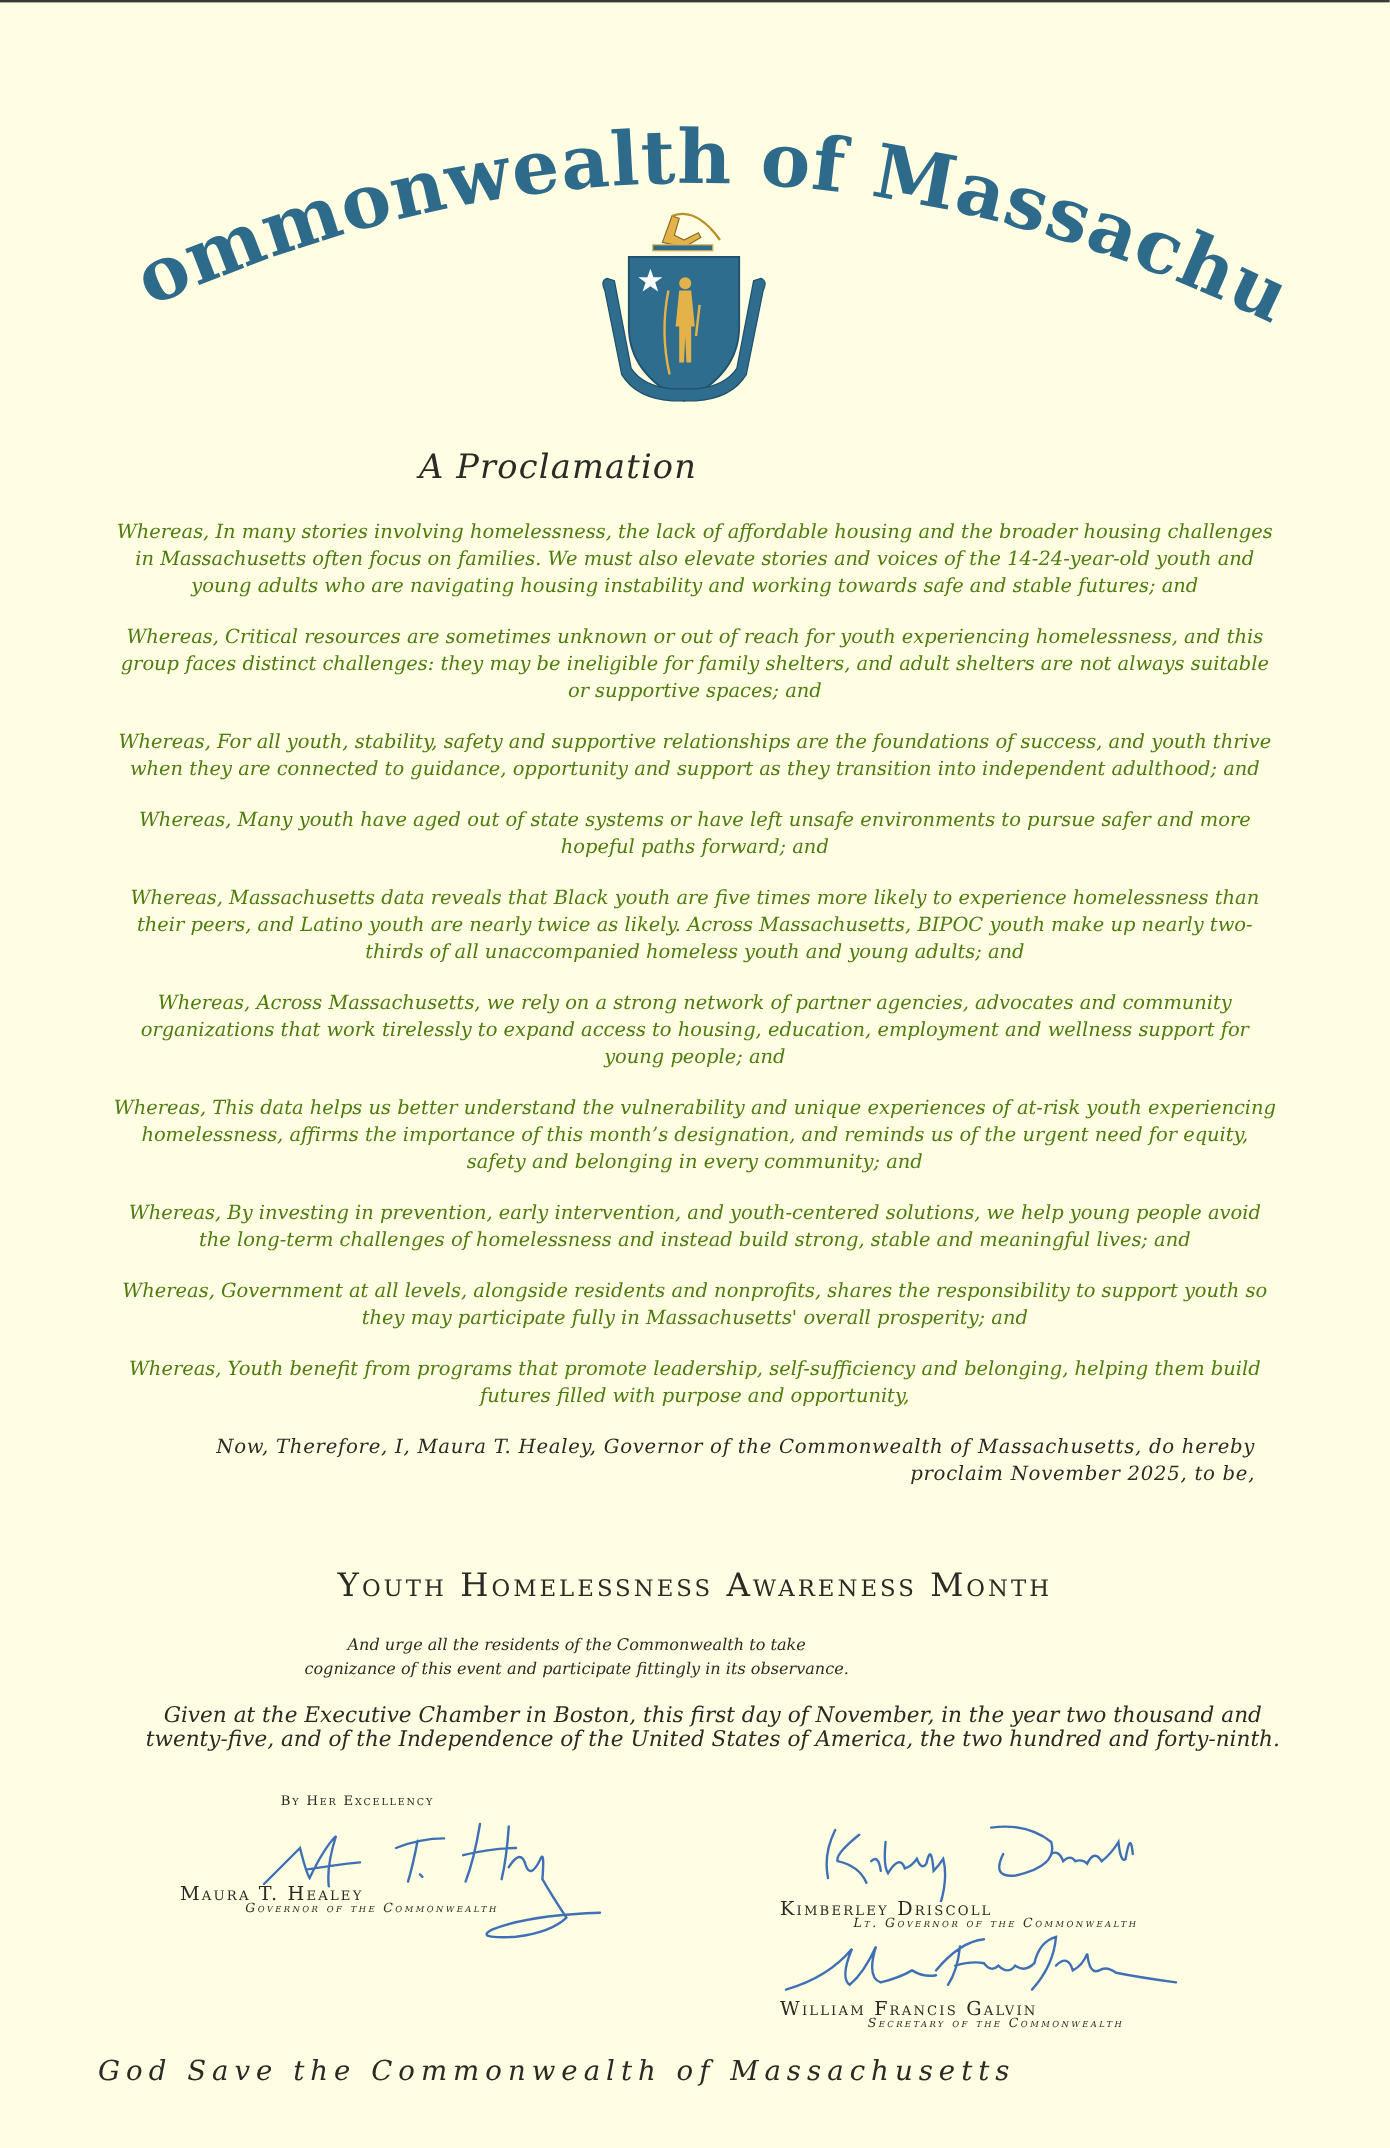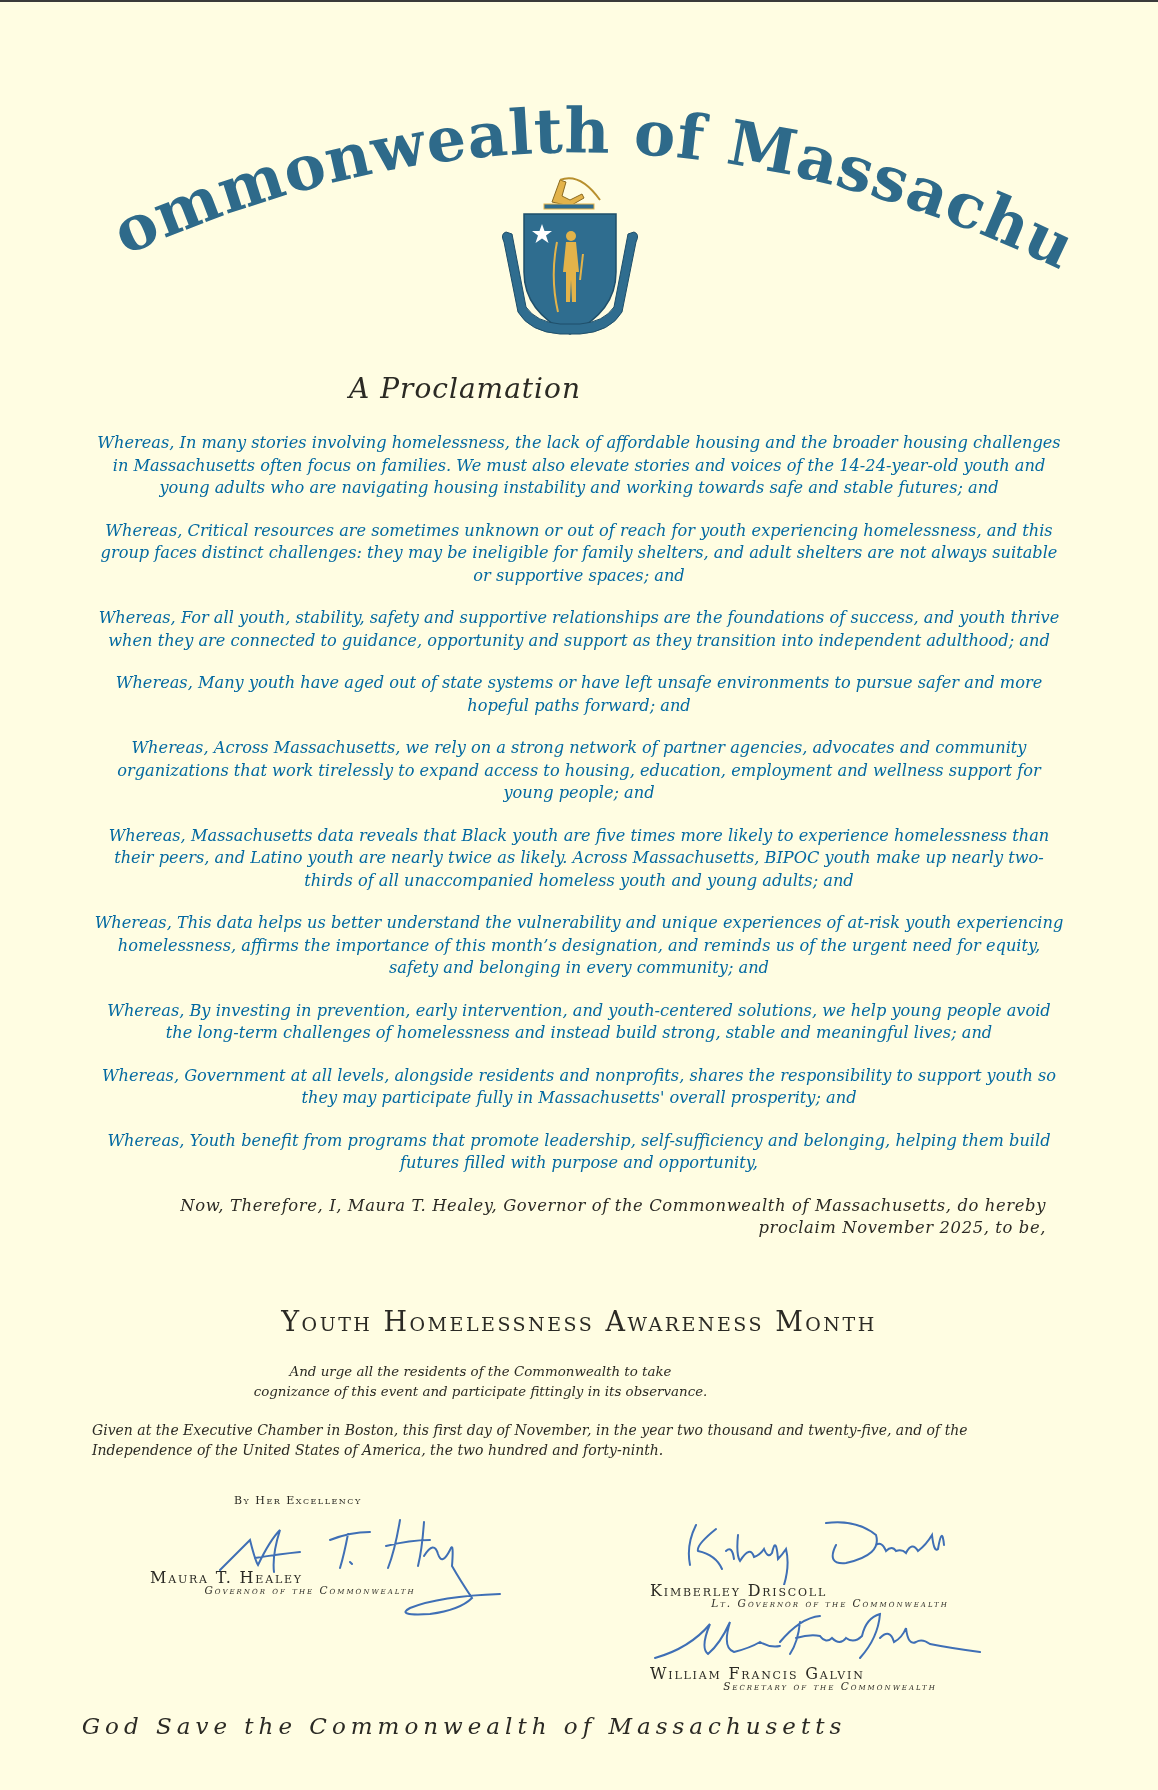--- a/index.html
+++ b/index.html
@@ -23,40 +23,40 @@
     .heading {
       position:absolute; left:0; width:930px; top:372px; text-align:center;
       font-family: "DejaVu Serif", serif; font-style: italic;
       font-size: 28px; letter-spacing: 1px; color:#2b2a24;
     }
     .body-wrap { position:absolute; left:92px; width:974px; top:432px; }
     .clause {
       text-align:center; font-style: italic;
       font-family: "DejaVu Serif", serif;
       font-size: 16.2px; line-height: 22.5px;
-      margin: 0 0 20px 0; color:#0369a1;
+      margin: 0 0 20px 0; color:#4d7c0f;
     }
     .now {
       text-align:right; font-style: italic;
       font-family: "DejaVu Serif", serif;
       font-size: 16.4px; line-height: 22.5px; letter-spacing: 0.6px;
       margin: 6px 20px 0 20px;
     }
     .month {
       position:absolute; left:0; width:1158px; top:1306px; text-align:center;
       font-family: "DejaVu Serif", serif; font-size: 27px; letter-spacing: 2.5px;
       font-variant: small-caps; color:#2b2a24;
     }
     .urge {
       position:absolute; left:0; width:961px; top:1362px; text-align:center;
       font-style: italic; font-size: 13.4px; line-height: 20px;
     }
     .given {
-      position:absolute; left:92px; width:974px; top:1420px; 
-      font-style: italic; font-size: 14px; line-height: 20px;
+      position:absolute; left:107px; width:974px; top:1420px; text-align:center;
+      font-style: italic; font-size: 18px; line-height: 20px;
     }
     .by-her {
       position:absolute; left:234px; top:1494px;
       font-size: 11px; letter-spacing: 1.5px; font-variant: small-caps;
     }
     .sig-svg { position:absolute; }
     .signer-name {
       position:absolute; font-size: 16px; letter-spacing: 1.8px; font-variant: small-caps; text-align:left;
     }
     .signer-title {
@@ -100,22 +100,22 @@
   <path d="M6 60 Q0 62 4 70 L18 140 Q30 160 60 162 L80 162 Q110 160 122 140 L136 70 Q140 62 134 60 L128 62 L114 135 Q104 150 80 152 L60 152 Q36 150 26 135 L12 62 Z" fill="#2f6d8f" stroke="#1f4f6a" stroke-width="1"></path>
 </svg>
 
 <div class="heading">A Proclamation</div>
 
 <div class="body-wrap">
   <p class="clause">Whereas, In many stories involving homelessness, the lack of affordable housing and the broader housing challenges in Massachusetts often focus on families. We must also elevate stories and voices of the 14-24-year-old youth and young adults who are navigating housing instability and working towards safe and stable futures; and</p>
   <p class="clause">Whereas, Critical resources are sometimes unknown or out of reach for youth experiencing homelessness, and this group faces distinct challenges: they may be ineligible for family shelters, and adult shelters are not always suitable or supportive spaces; and</p>
   <p class="clause">Whereas, For all youth, stability, safety and supportive relationships are the foundations of success, and youth thrive when they are connected to guidance, opportunity and support as they transition into independent adulthood; and</p>
   <p class="clause">Whereas, Many youth have aged out of state systems or have left unsafe environments to pursue safer and more hopeful paths forward; and</p>
+  <p class="clause">Whereas, Massachusetts data reveals that Black youth are five times more likely to experience homelessness than their peers, and Latino youth are nearly twice as likely. Across Massachusetts, BIPOC youth make up nearly two-thirds of all unaccompanied homeless youth and young adults; and</p>
   <p class="clause">Whereas, Across Massachusetts, we rely on a strong network of partner agencies, advocates and community organizations that work tirelessly to expand access to housing, education, employment and wellness support for young people; and</p>
-  <p class="clause">Whereas, Massachusetts data reveals that Black youth are five times more likely to experience homelessness than their peers, and Latino youth are nearly twice as likely. Across Massachusetts, BIPOC youth make up nearly two-thirds of all unaccompanied homeless youth and young adults; and</p>
   <p class="clause">Whereas, This data helps us better understand the vulnerability and unique experiences of at-risk youth experiencing homelessness, affirms the importance of this month’s designation, and reminds us of the urgent need for equity, safety and belonging in every community; and</p>
   <p class="clause">Whereas, By investing in prevention, early intervention, and youth-centered solutions, we help young people avoid the long-term challenges of homelessness and instead build strong, stable and meaningful lives; and</p>
   <p class="clause">Whereas, Government at all levels, alongside residents and nonprofits, shares the responsibility to support youth so they may participate fully in Massachusetts' overall prosperity; and</p>
   <p class="clause">Whereas, Youth benefit from programs that promote leadership, self-sufficiency and belonging, helping them build futures filled with purpose and opportunity,</p>
   <p class="now">Now, Therefore, I, Maura T. Healey, Governor of the Commonwealth of Massachusetts, do hereby proclaim November 2025, to be,</p>
 </div>
 
 <div class="month">Youth Homelessness Awareness Month</div>
 
 <div class="urge">

